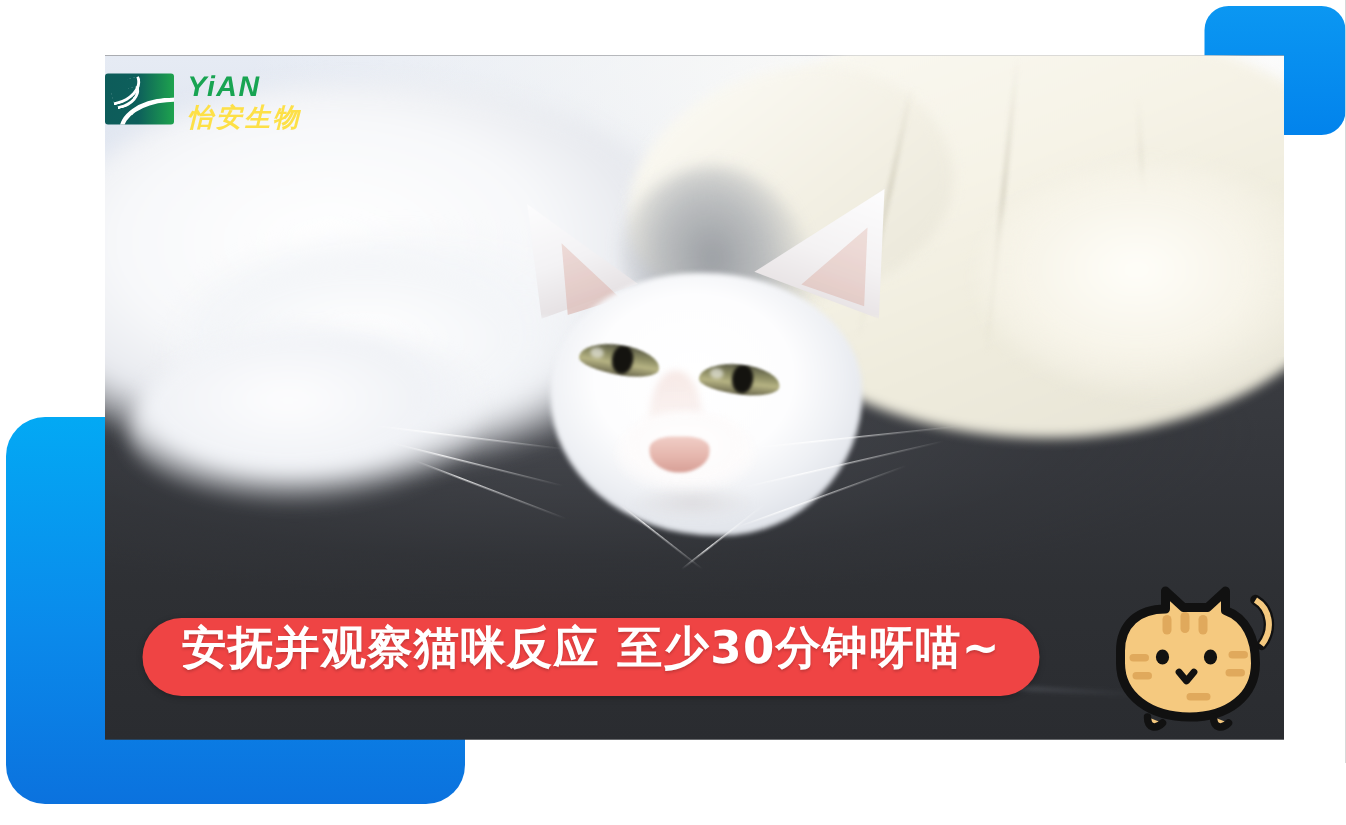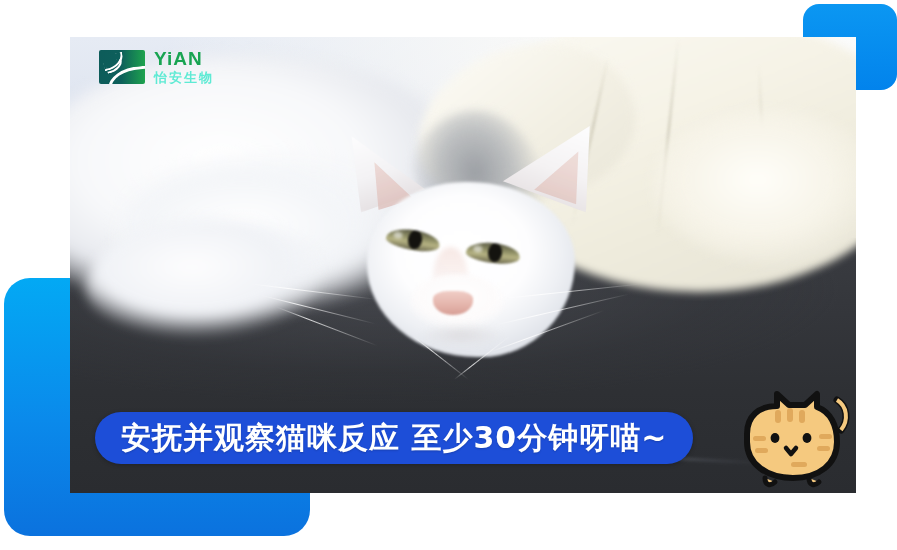--- a/index.html
+++ b/index.html
@@ -348,26 +348,27 @@
   .whisker {
     position: absolute;
     height: 1px;
     background: linear-gradient(90deg, rgba(255,255,255,0.0) 0%, rgba(255,255,255,0.85) 30%, rgba(255,255,255,0.0) 100%);
     filter: blur(0.4px);
   }
 
   
   .logo-left {
     position: absolute;
-    left: 29px;
+    left: 0;
     top: 12px;
     display: flex;
-    align-items: center;
+    align-items: flex-start;
     gap: 9px;
     z-index: 9;
+    font-style: italic;
   }
   .logo-mark {
     width: 46px;
     height: 34px;
     border-radius: 2px;
     position: relative;
     overflow: hidden;
     background: linear-gradient(90deg, #0d5c5a 0%, #0d5f5b 48%, #1ea34e 100%);
     flex: none;
   }
@@ -407,24 +408,24 @@
   .logo-text { line-height: 1; }
   .logo-text .en {
     font-size: 19px;
     font-weight: 700;
     letter-spacing: 1px;
     color: #18a452;
     font-family: "Liberation Sans", sans-serif;
   }
   .logo-text .cn {
     margin-top: 3px;
-    font-size: 13px;
+    font-size: 17px;
     font-weight: 700;
     letter-spacing: 2px;
-    color: #5eead4;
+    color: #fde047;
     font-family: "DejaVu Sans", sans-serif;
   }
 
   .logo-right {
     position: absolute;
     right: 14px;
     top: 16px;
     display: flex;
     align-items: center;
     gap: 5px;
@@ -464,23 +465,23 @@
   }
 
   
   .caption-pill {
     position: absolute;
     left: 95px;
     top: 412px;
     height: 52px;
     padding: 0 26px;
     display: flex;
-    align-items: center;
+    align-items: flex-start;
     border-radius: 26px;
-    background: #1d4ed8;
+    background: #ef4444;
     z-index: 20;
     box-shadow: 0 1px 4px rgba(0,0,0,0.25);
   }
   .caption-text {
     color: #ffffff;
     font-size: 30px;
     font-weight: 700;
     letter-spacing: 1px;
     white-space: nowrap;
     font-family: "DejaVu Sans", sans-serif;

